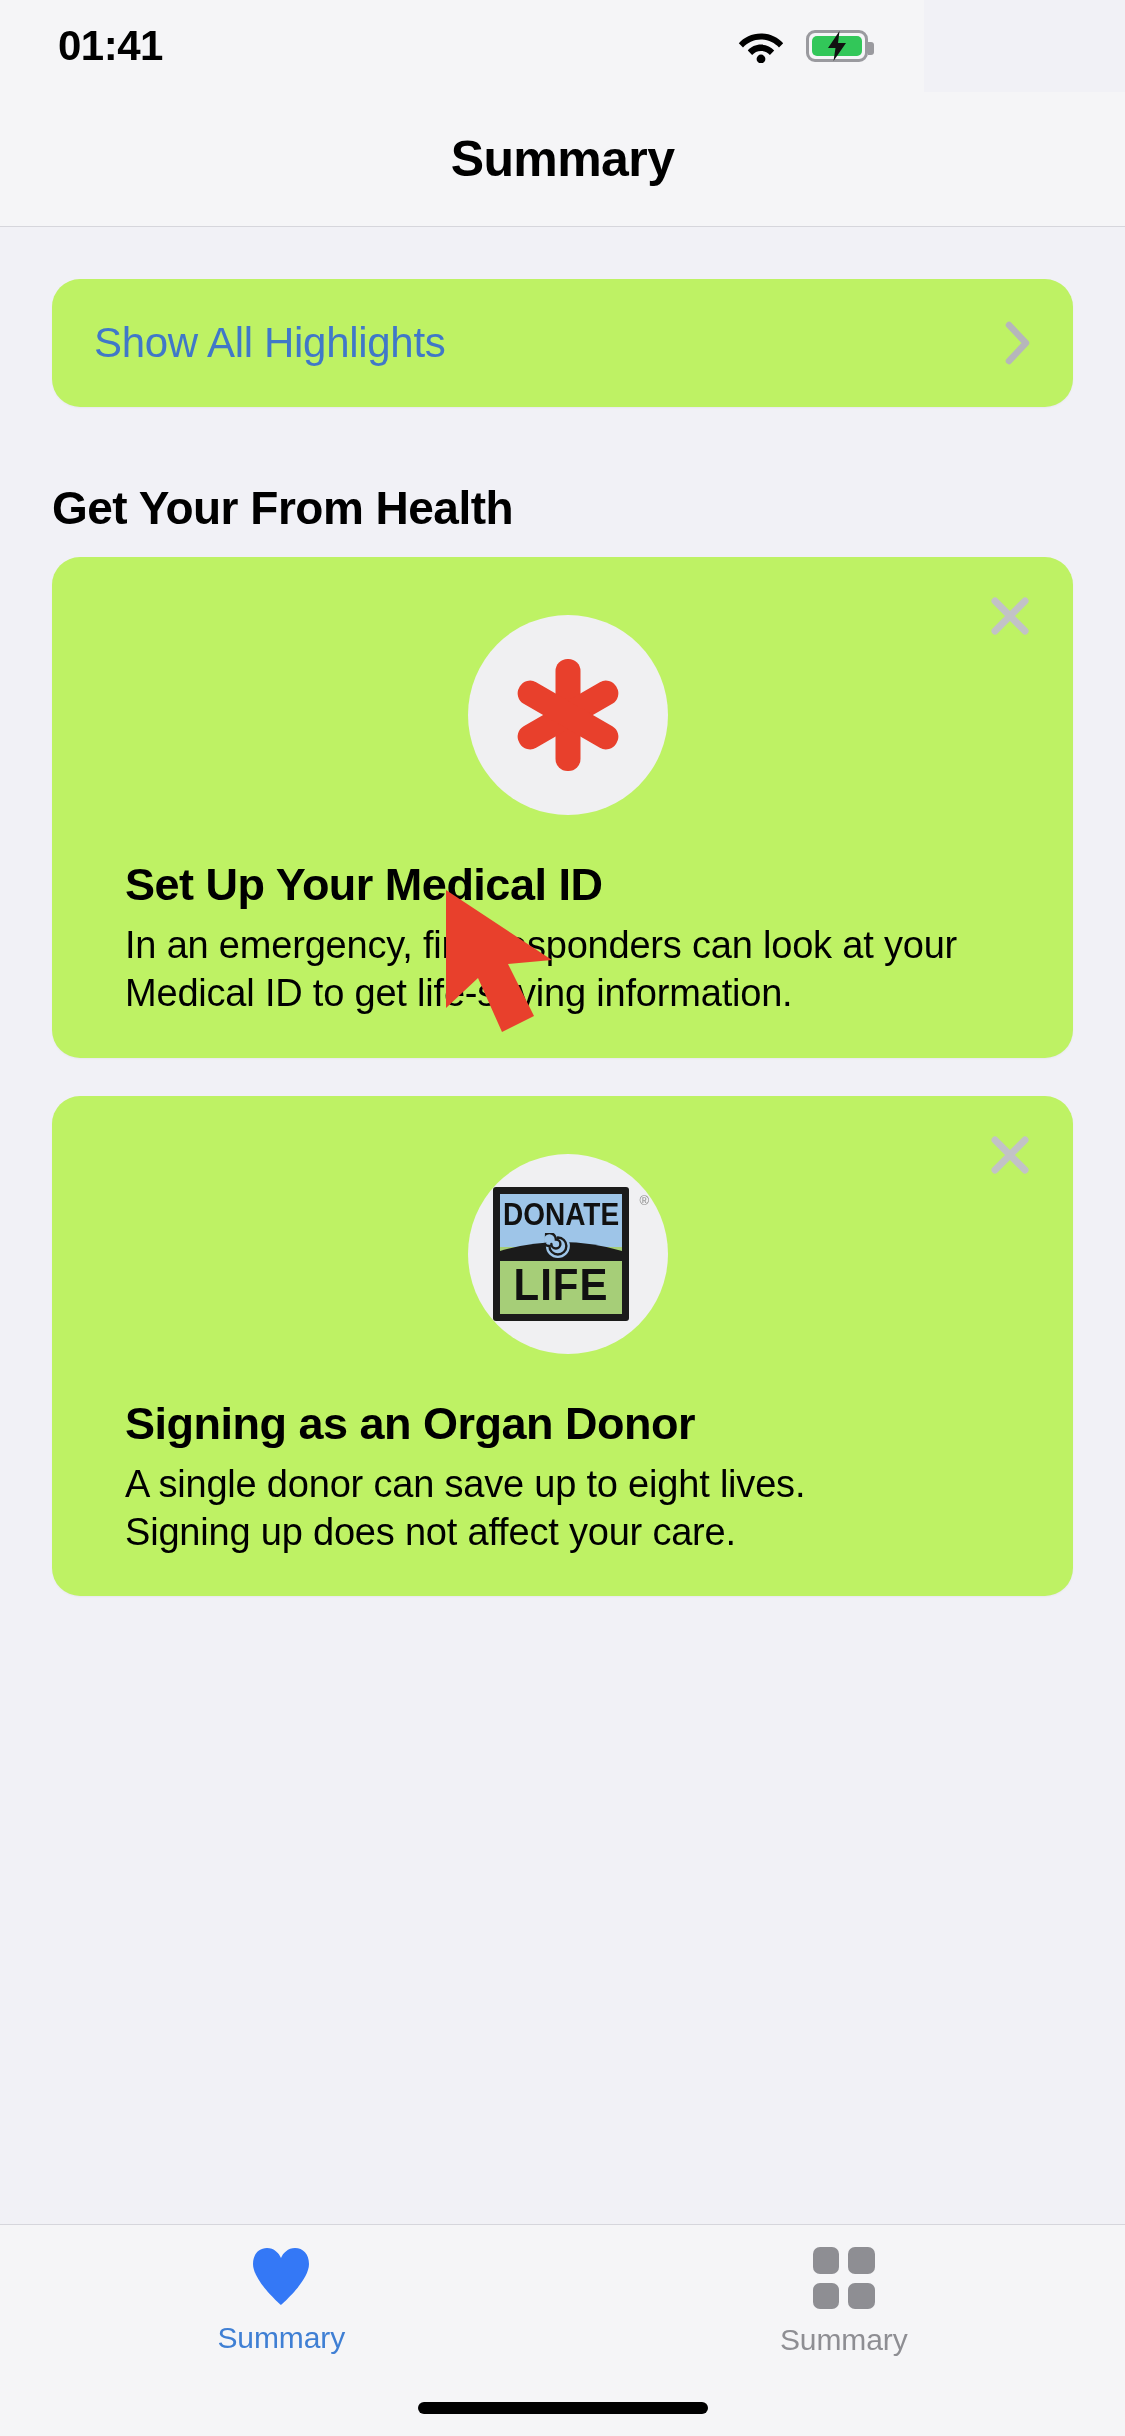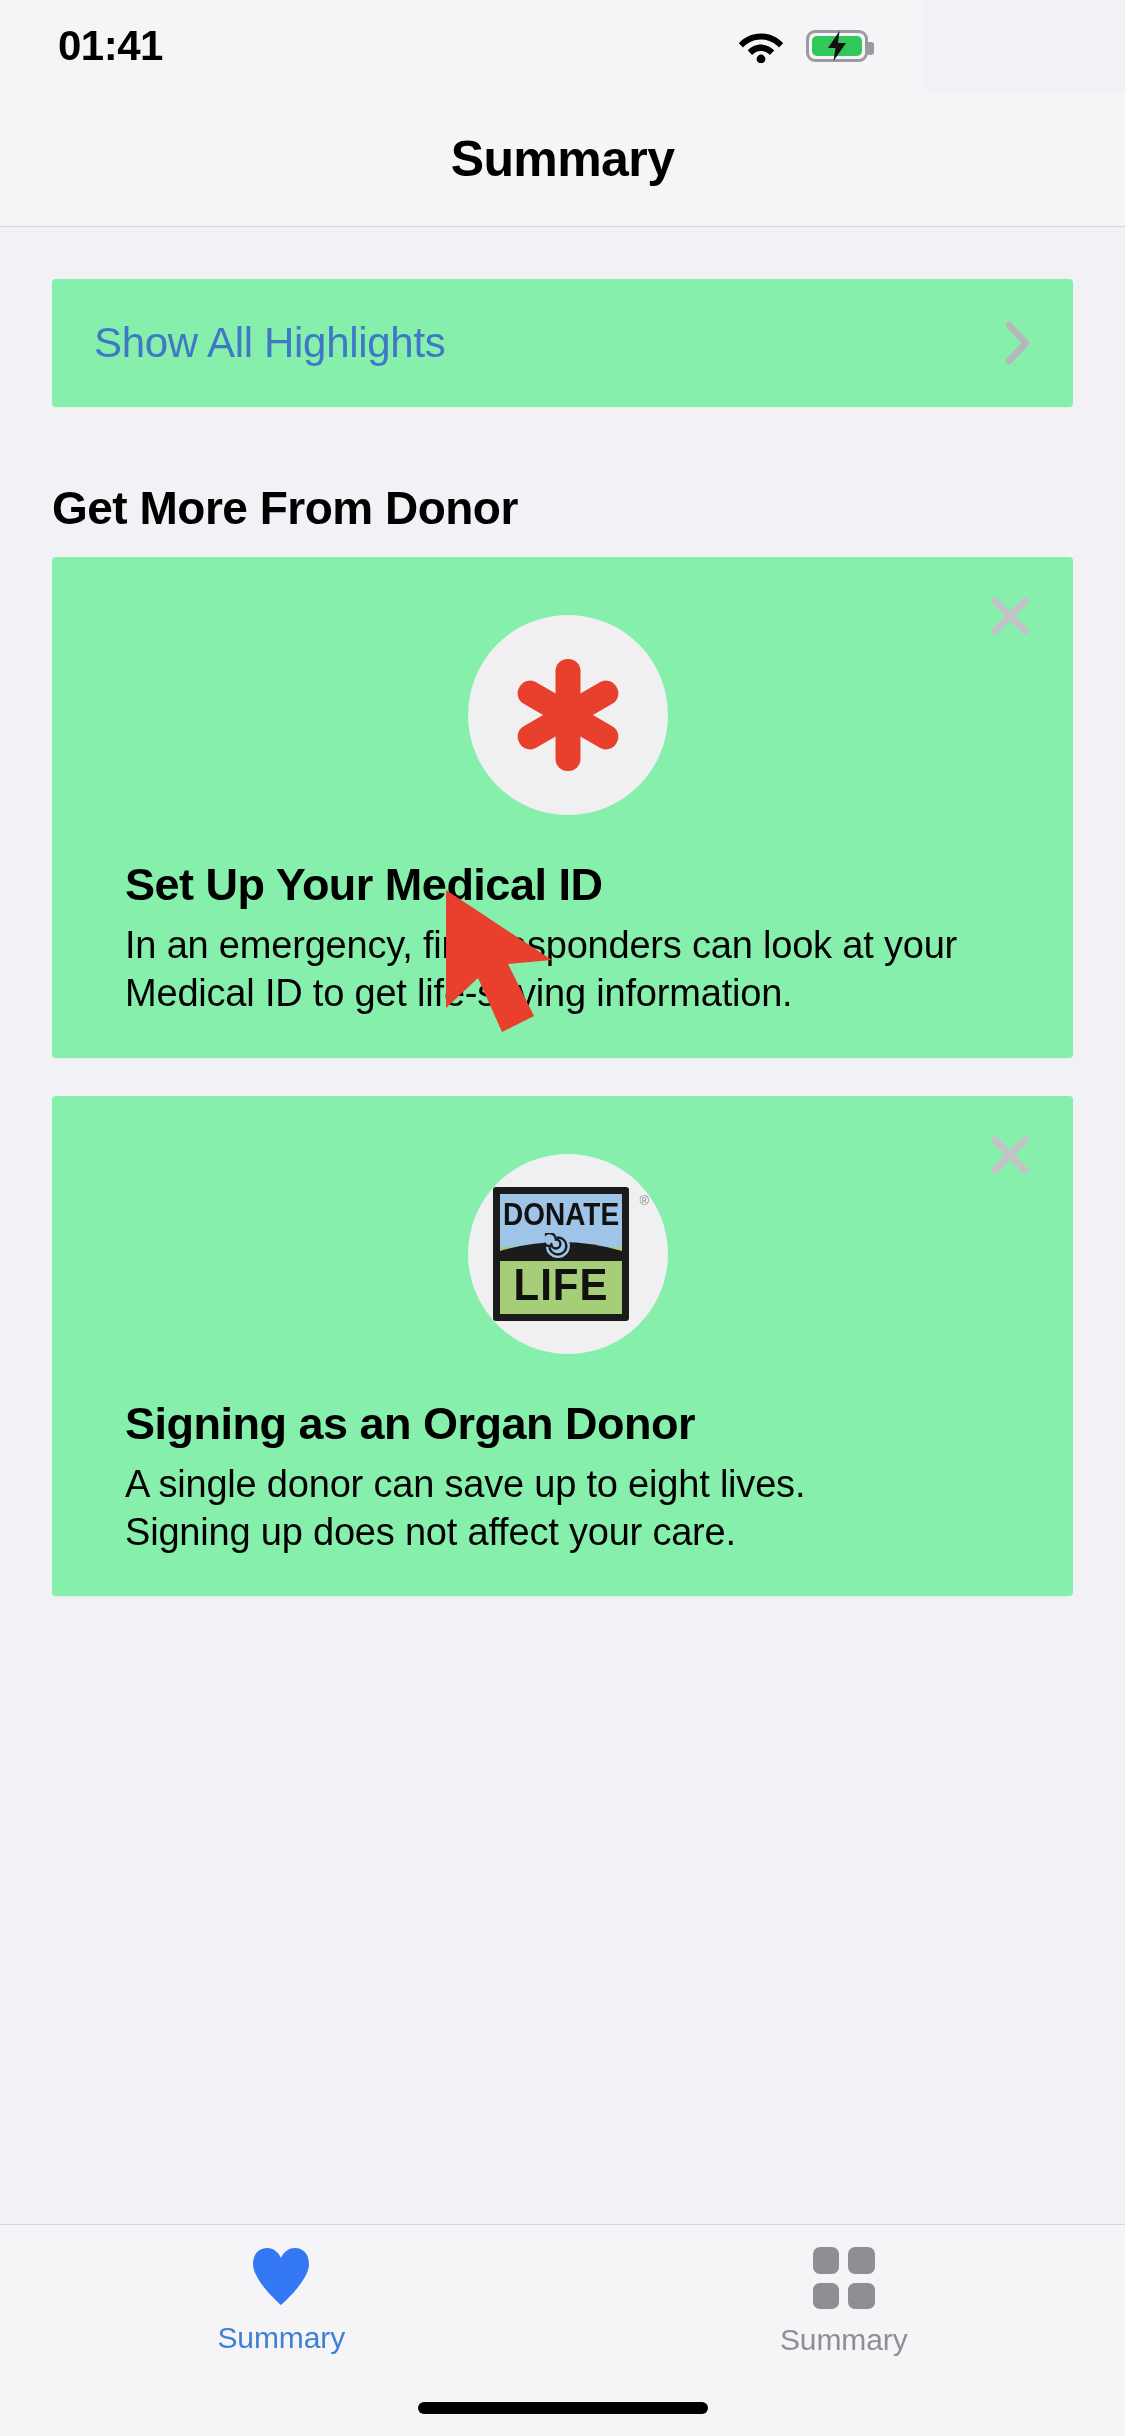--- a/index.html
+++ b/index.html
@@ -35,21 +35,21 @@
     background:#f5f5f7;
     border-bottom:1px solid #d6d6dc;
     display:flex; align-items:center; justify-content:center;
   }
   .nav-title { font-size:50px; font-weight:700; color:#000; letter-spacing:-0.6px; }
 
   
   .content { position:absolute; top:227px; left:0; width:1125px; height:2151px; background:#f1f1f6; }
 
   .card {
-    background:#86efac; border-radius:4px; margin:8px 52px;
+    background:#bef264; border-radius:28px; margin:8px 52px;
     box-shadow:0 1px 2px rgba(0,0,0,0.04);
   }
 
   
   .highlights-card { margin-top:52px; height:128px; display:flex; align-items:center;
                      justify-content:space-between; padding:0 42px 0 42px; }
   .highlights-label { font-size:42px; color:#4078c8; letter-spacing:-0.3px; }
   .chev { width:26px; height:44px; position:relative; }
 
   
@@ -154,21 +154,21 @@
 
     <div class="card highlights-card">
       <span class="highlights-label">Show All Highlights</span>
       <span class="chev">
         <svg width="26" height="44" viewBox="0 0 26 44">
           <path d="M4 4 L21 22 L4 40" stroke="#b6b6bb" stroke-width="6.5" fill="none" stroke-linecap="round" stroke-linejoin="round"></path>
         </svg>
       </span>
     </div>
 
-    <div class="section-head">Get More From Donor</div>
+    <div class="section-head">Get Your From Health</div>
 
     <div class="card promo">
       <div class="close-btn">
         <svg width="46" height="46" viewBox="0 0 46 46">
           <path d="M8 8 L38 38 M38 8 L8 38" stroke="#c2c2c7" stroke-width="7" stroke-linecap="round"></path>
         </svg>
       </div>
       <div class="promo-icon-wrap">
         <div class="icon-circle">
           <div class="asterisk">

